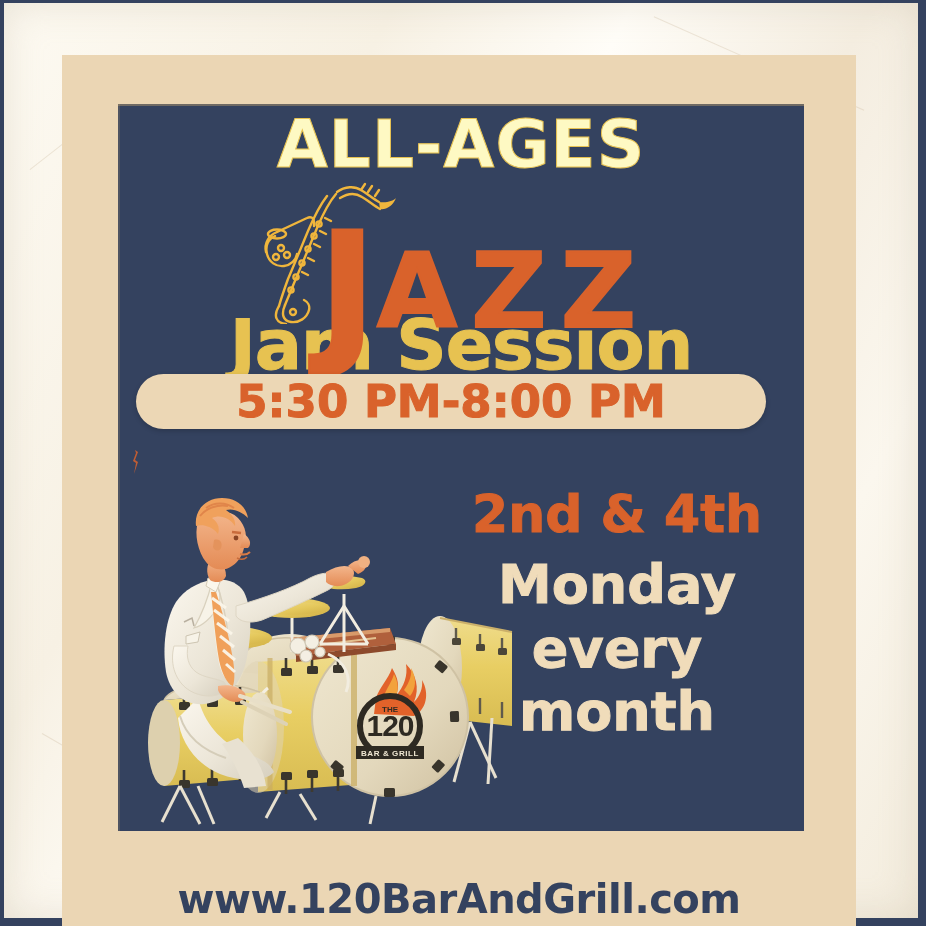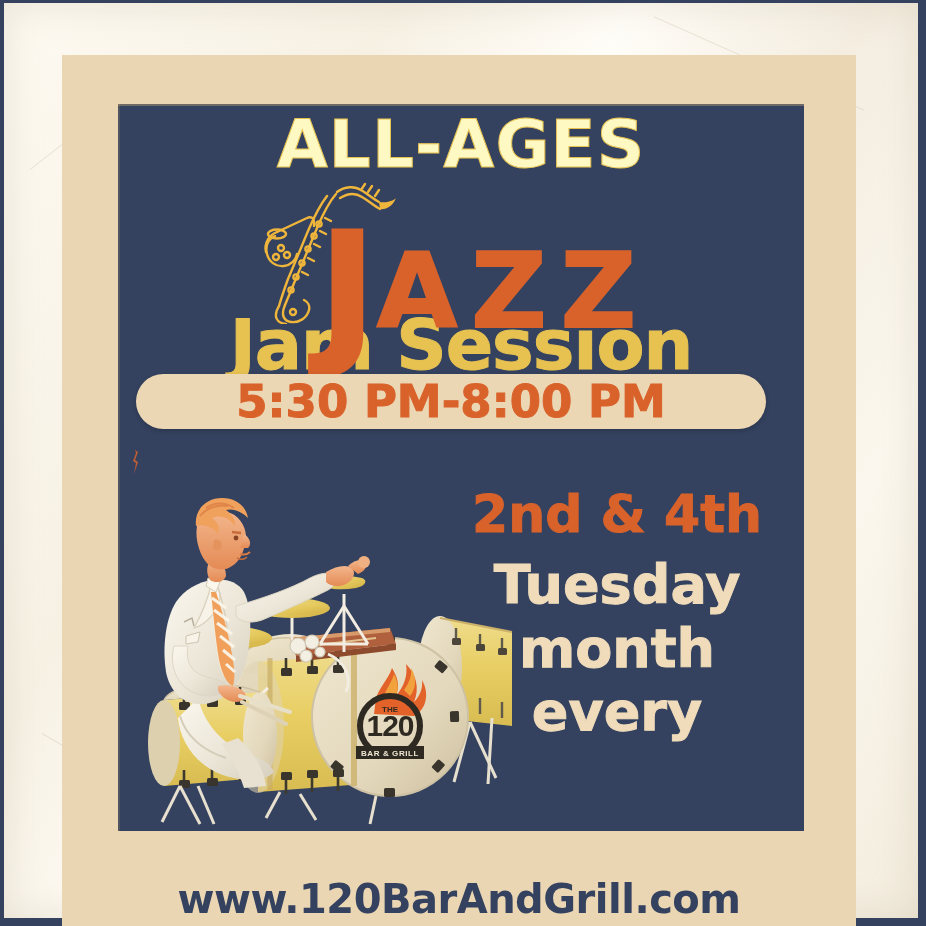--- a/index.html
+++ b/index.html
@@ -318,23 +318,23 @@
     <div class="time-pill">
       <span class="time-text">5:30 PM-8:00 PM</span>
     </div>
 
     <svg class="note-mark" viewBox="0 0 10 26">
       <path d="M4 1 L7 3 L4 11 L7 13 L3 25 L5 14 L2 12 L5 4 Z" fill="#d9622b" opacity="0.85"></path>
     </svg>
 
     <div class="schedule">
       <div class="sched-ordinal">2nd &amp; 4th</div>
-      <div class="sched-word">Tuesday</div>
+      <div class="sched-word">Monday</div>
+      <div class="sched-word">every</div>
       <div class="sched-word">month</div>
-      <div class="sched-word">every</div>
     </div>
 
     <svg class="drummer-art" viewBox="0 0 400 340">
       <defs>
         <linearGradient id="drumShellY" x1="0" y1="0" x2="0" y2="1">
           <stop offset="0%" stop-color="#efdc8c"></stop>
           <stop offset="45%" stop-color="#e8ce63"></stop>
           <stop offset="100%" stop-color="#d8bc52"></stop>
         </linearGradient>
         <linearGradient id="headG" x1="0" y1="0" x2="1" y2="1">

